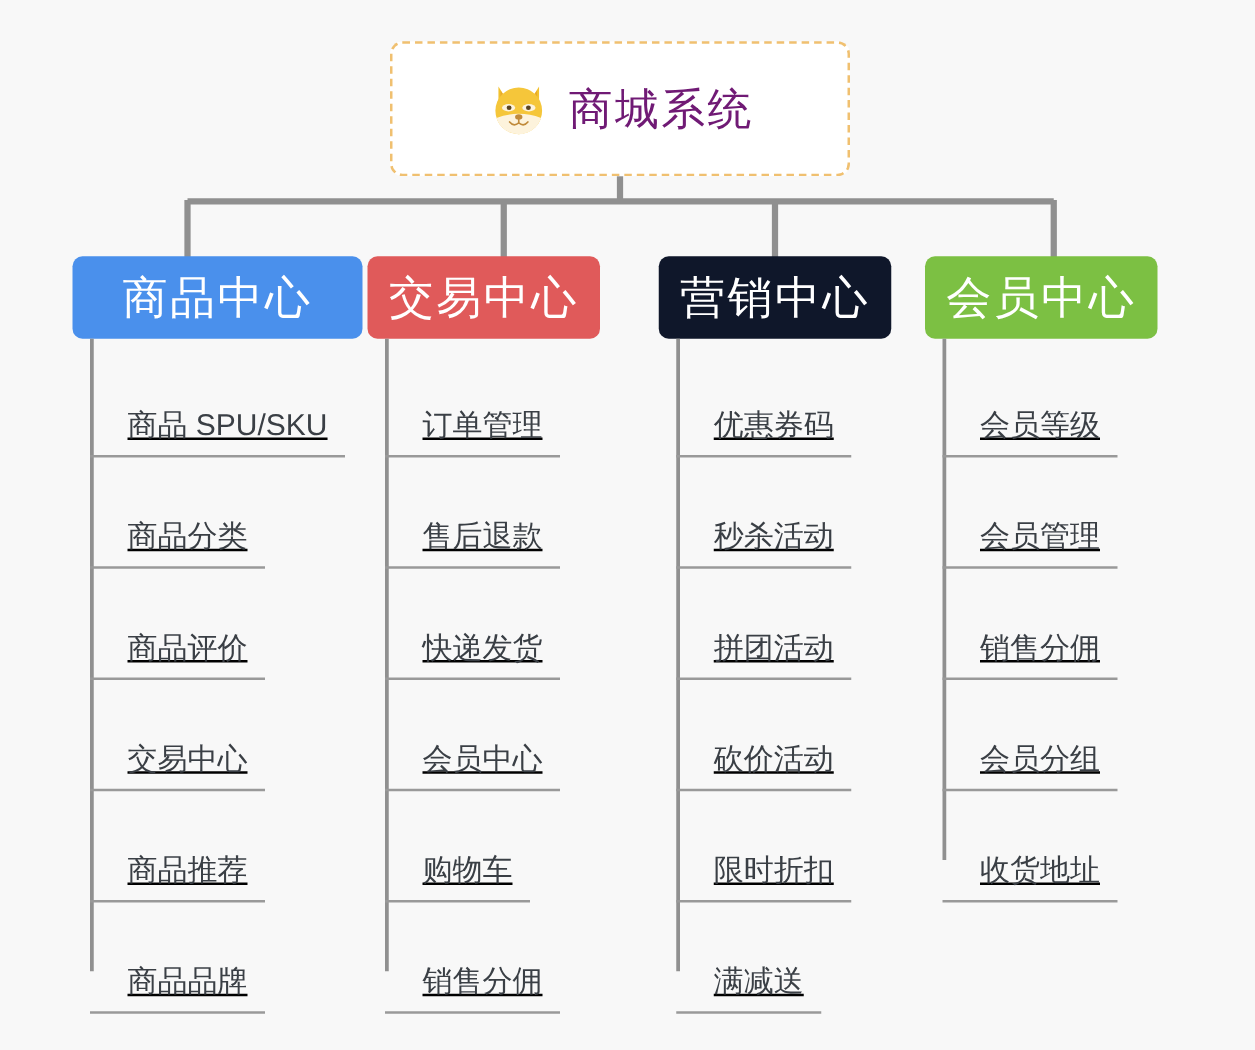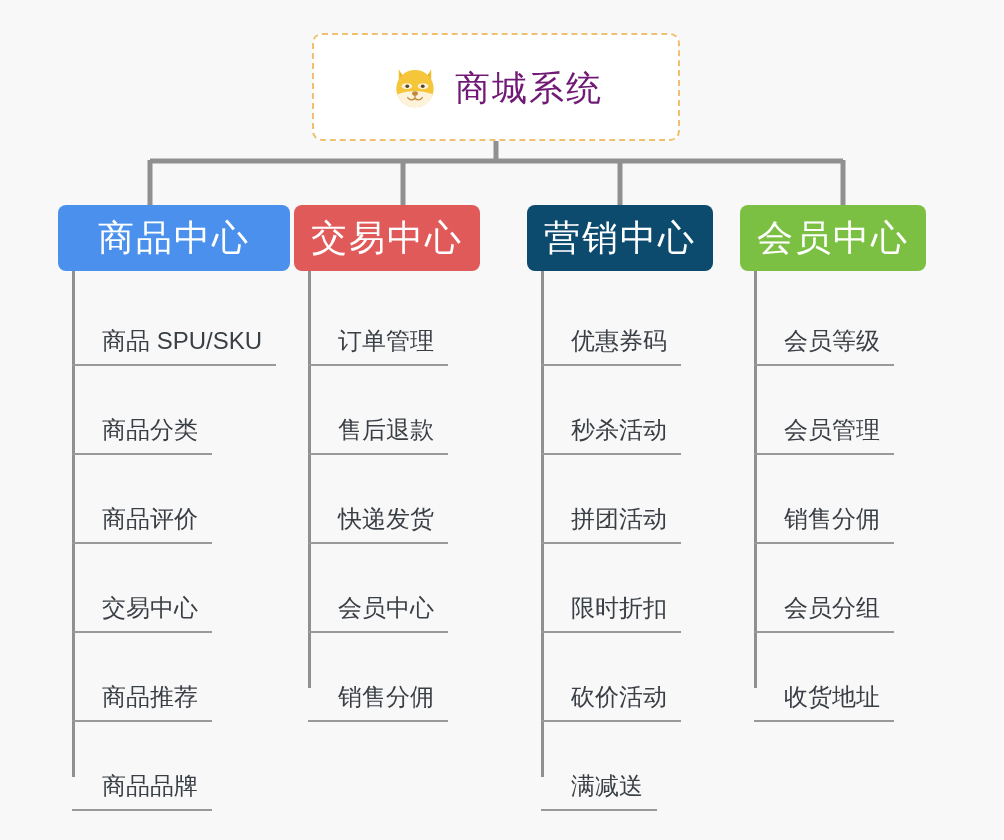--- a/index.html
+++ b/index.html
@@ -93,20 +93,21 @@
     width: 3px;
     background: #909090;
   }
   .leaf-item {
     position: relative;
     height: 89px;
     display: flex;
     align-items: flex-end;
     padding-left: 14px;
     box-sizing: border-box;
+    text-decoration: underline;
   }
   .leaf-label {
     font-size: 24px;
     color: #3a3f45;
     line-height: 1;
     padding: 0 14px 11px 30px;
     border-bottom: 2px solid #999999;
     white-space: nowrap;
   }
 </style>
@@ -187,45 +188,48 @@
       <div class="leaf-item">
         <span class="leaf-label">售后退款</span>
       </div>
       <div class="leaf-item">
         <span class="leaf-label">快递发货</span>
       </div>
       <div class="leaf-item">
         <span class="leaf-label">会员中心</span>
       </div>
       <div class="leaf-item">
+        <span class="leaf-label">购物车</span>
+      </div>
+      <div class="leaf-item">
         <span class="leaf-label">销售分佣</span>
       </div>
     </div>
   </div>
 
   <div class="branch" style="left:527px; width:186px;">
-    <div class="branch-header" style="background:#0c4a6e;">
+    <div class="branch-header" style="background:#0f172a;">
       <span>营销中心</span>
     </div>
     <div class="leaf-list">
       <div class="leaf-spine"></div>
       <div class="leaf-item">
         <span class="leaf-label">优惠券码</span>
       </div>
       <div class="leaf-item">
         <span class="leaf-label">秒杀活动</span>
       </div>
       <div class="leaf-item">
         <span class="leaf-label">拼团活动</span>
       </div>
       <div class="leaf-item">
+        <span class="leaf-label">砍价活动</span>
+      </div>
+      <div class="leaf-item">
         <span class="leaf-label">限时折扣</span>
-      </div>
-      <div class="leaf-item">
-        <span class="leaf-label">砍价活动</span>
       </div>
       <div class="leaf-item">
         <span class="leaf-label">满减送</span>
       </div>
     </div>
   </div>
 
   <div class="branch" style="left:740px; width:186px;">
     <div class="branch-header" style="background:#7cc043;">
       <span>会员中心</span>

